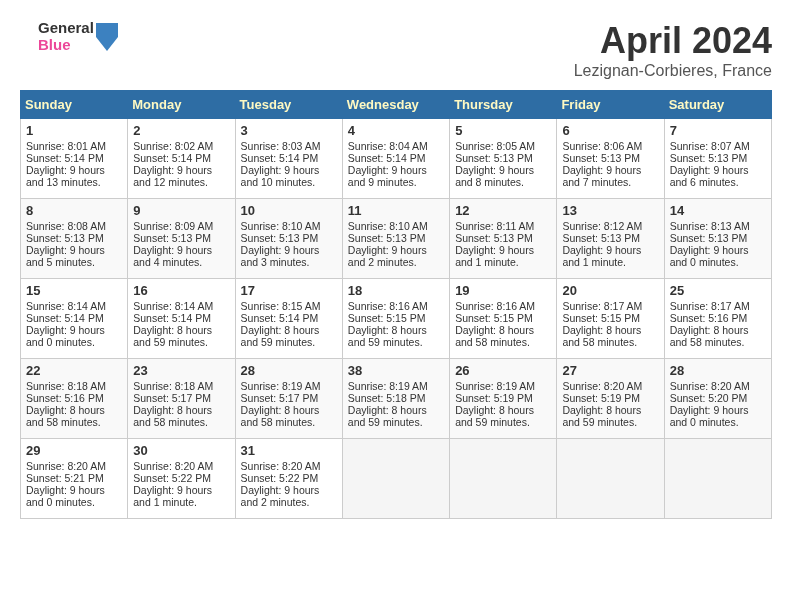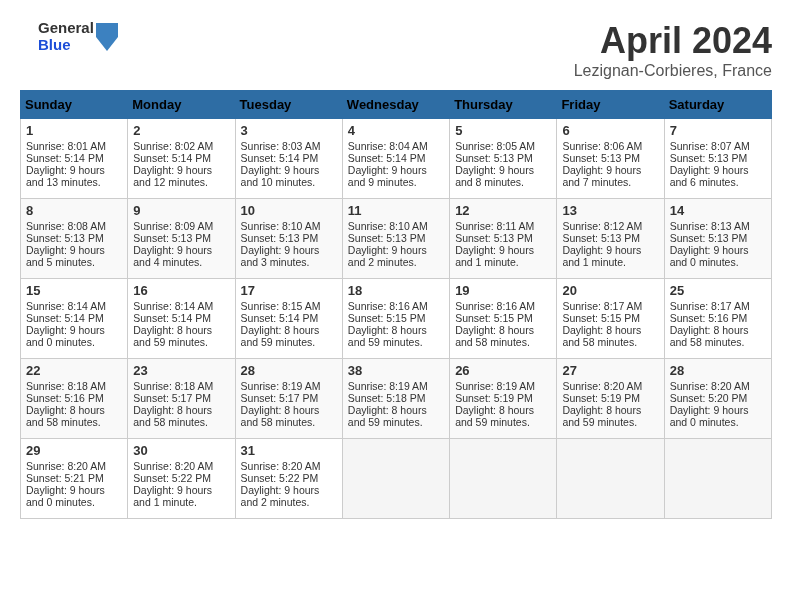--- a/index.html
+++ b/index.html
@@ -34,21 +34,21 @@
       font-size: 16px;
       color: #555;
     }
     table {
       width: 100%;
       border-collapse: collapse;
       table-layout: fixed;
     }
     th {
       background-color: #2e6da4;
-      color: #000000;
+      color: #fef9c3;
       font-size: 13px;
       padding: 6px 4px;
       text-align: left;
       border: 1px solid #2e6da4;
     }
     td {
       border: 1px solid #ccc;
       vertical-align: top;
       padding: 4px 5px;
       font-size: 10.5px;
@@ -73,21 +73,21 @@
     .row-even td:not(.empty) { background: #f0f4f8; }
   </style>
 </head>
 <body>
 
 <div class="header">
   <div class="logo">
   <div style="display:flex;align-items:center;gap:2px;">
     <div style="line-height:1.1;">
       <div style="font-size:15px;font-weight:bold;color:#333;">General</div>
-      <div style="font-size:15px;font-weight:bold;color:#1d4ed8;">Blue</div>
+      <div style="font-size:15px;font-weight:bold;color:#ec4899;">Blue</div>
     </div>
     <svg width="22" height="28" viewBox="0 0 22 28">
       <polygon points="0,0 22,0 22,14 11,28 0,14" fill="#1a6bb5" opacity="0.85"></polygon>
     </svg>
   </div>
 </div>
   <div class="title-block">
     <div class="month-title">April 2024</div>
     <div class="location">Lezignan-Corbieres, France</div>
   </div>

